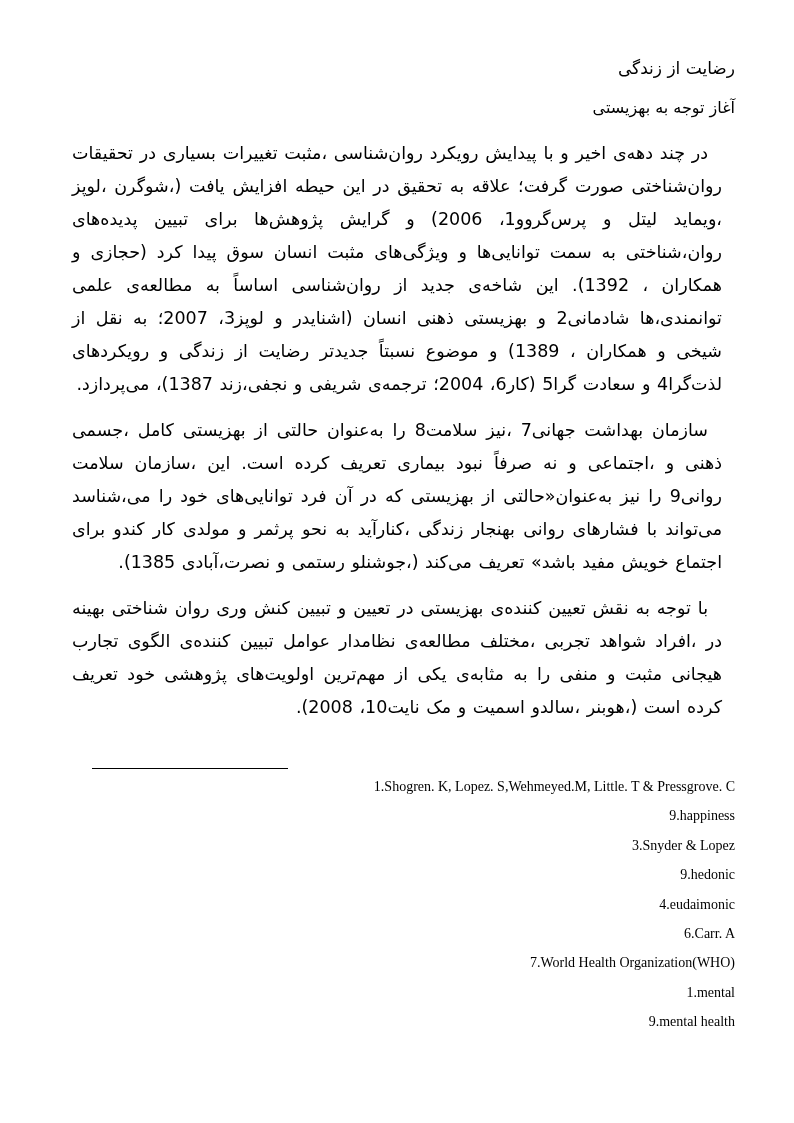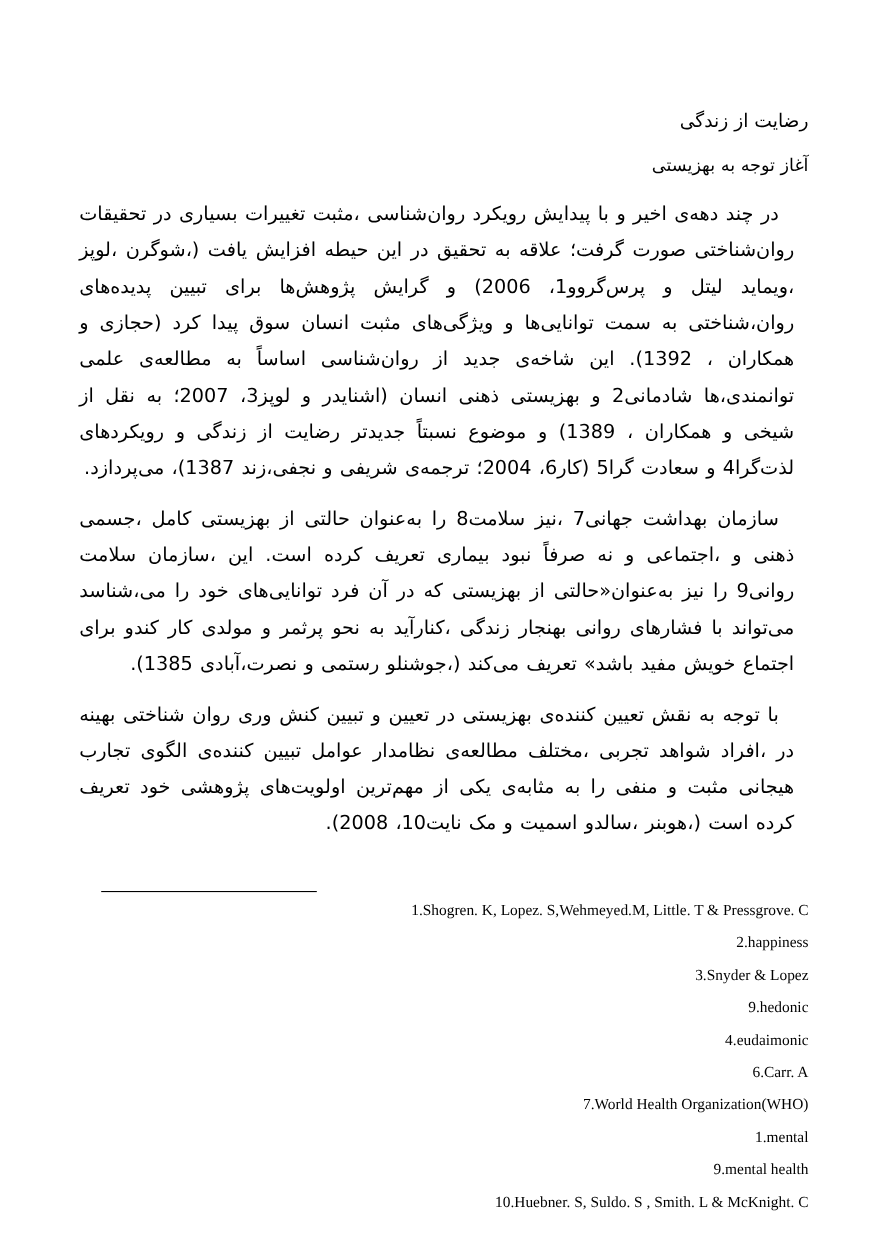--- a/index.html
+++ b/index.html
@@ -12,21 +12,21 @@
   }
   .page {
     width: 794px;
     height: 1123px;
     box-sizing: border-box;
     padding: 0 59px;
     background: #ffffff;
   }
   .title {
     margin: 0;
-    padding-top: 100px;
+    padding-top: 58px;
     direction: rtl;
     text-align: right;
     font-family: "DejaVu Sans", sans-serif;
     font-size: 17px;
     font-weight: normal;
     color: #000;
   }
   .subtitle {
     margin: 0;
     margin-top: 20px;
@@ -85,24 +85,23 @@
 
   <p class="para para-1">در چند دهه‌ی اخیر و با پیدایش رویکرد روان‌شناسی ،مثبت تغییرات بسیاری در تحقیقات روان‌شناختی صورت گرفت؛ علاقه به تحقیق در این حیطه افزایش یافت (،شوگرن ،لوپز ،ویماید لیتل و پرس‌گروو1، 2006) و گرایش پژوهش‌ها برای تبیین پدیده‌های روان،شناختی به سمت توانایی‌ها و ویژگی‌های مثبت انسان سوق پیدا کرد (حجازی و همکاران ، 1392). این شاخه‌ی جدید از روان‌شناسی اساساً به مطالعه‌ی علمی توانمندی،ها شادمانی2 و بهزیستی ذهنی انسان (اشنایدر و لوپز3، 2007؛ به نقل از شیخی و همکاران ، 1389) و موضوع نسبتاً جدیدتر رضایت از زندگی و رویکردهای لذت‌گرا4 و سعادت گرا5 (کار6، 2004؛ ترجمه‌ی شریفی و نجفی،زند 1387)، می‌پردازد.</p>
 
   <p class="para para-2">سازمان بهداشت جهانی7 ،نیز سلامت8 را به‌عنوان حالتی از بهزیستی کامل ،جسمی ذهنی و ،اجتماعی و نه صرفاً نبود بیماری تعریف کرده است. این ،سازمان سلامت روانی9 را نیز به‌عنوان«حالتی از بهزیستی که در آن فرد توانایی‌های خود را می،شناسد می‌تواند با فشارهای روانی بهنجار زندگی ،کنارآید به نحو پرثمر و مولدی کار کندو برای اجتماع خویش مفید باشد» تعریف می‌کند (،جوشنلو رستمی و نصرت،آبادی 1385).</p>
 
   <p class="para para-3">با توجه به نقش تعیین کننده‌ی بهزیستی در تعیین و تبیین کنش وری روان شناختی بهینه در ،افراد شواهد تجربی ،مختلف مطالعه‌ی نظامدار عوامل تبیین کننده‌ی الگوی تجارب هیجانی مثبت و منفی را به مثابه‌ی یکی از مهم‌ترین اولویت‌های پژوهشی خود تعریف کرده است (،هوبنر ،سالدو اسمیت و مک نایت10، 2008).</p>
 
   <div class="footnotes">
     <div class="fn-separator"></div>
     <div class="fn">1.Shogren. K, Lopez. S,Wehmeyed.M, Little. T &amp; Pressgrove. C</div>
-    <div class="fn">2.happiness</div>
+    <div class="fn">9.happiness</div>
     <div class="fn">3.Snyder &amp; Lopez</div>
     <div class="fn">9.hedonic</div>
     <div class="fn">4.eudaimonic</div>
     <div class="fn">6.Carr. A</div>
     <div class="fn">7.World Health Organization(WHO)</div>
     <div class="fn">1.mental</div>
     <div class="fn">9.mental health</div>
-    <div class="fn">10.Huebner. S, Suldo. S , Smith. L &amp; McKnight. C</div>
   </div>
 
 </div>
 
 </body></html>

